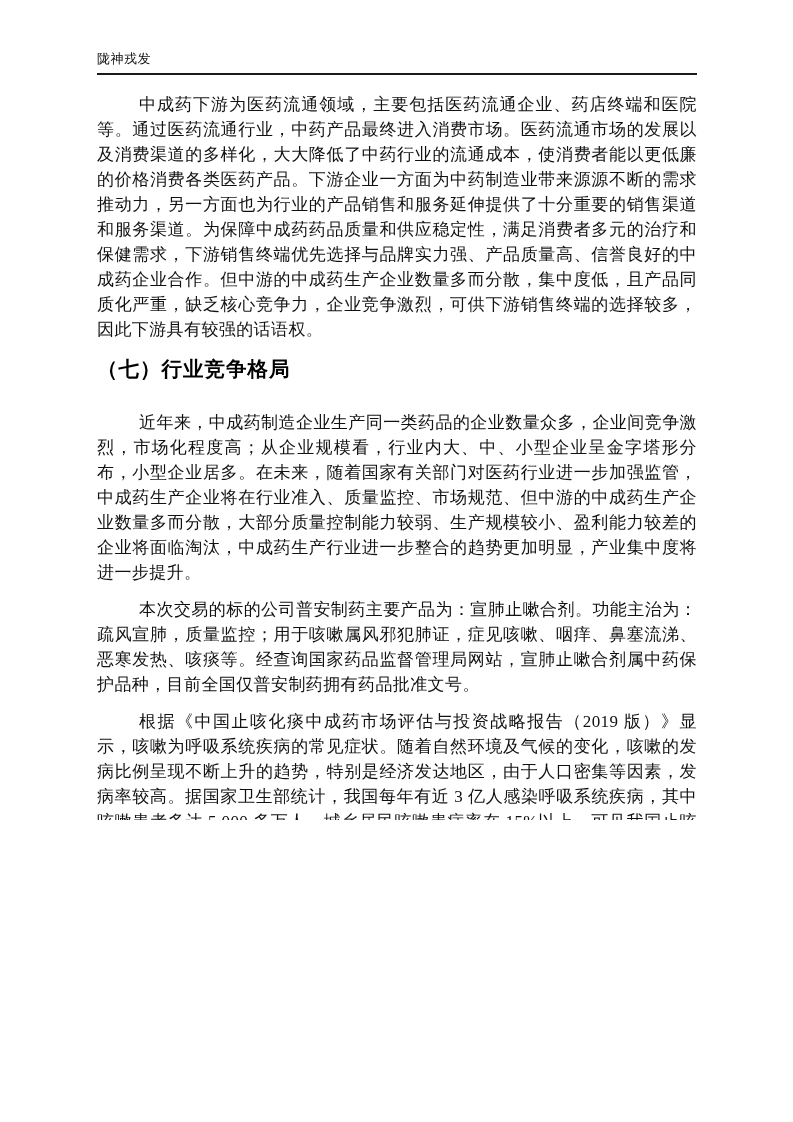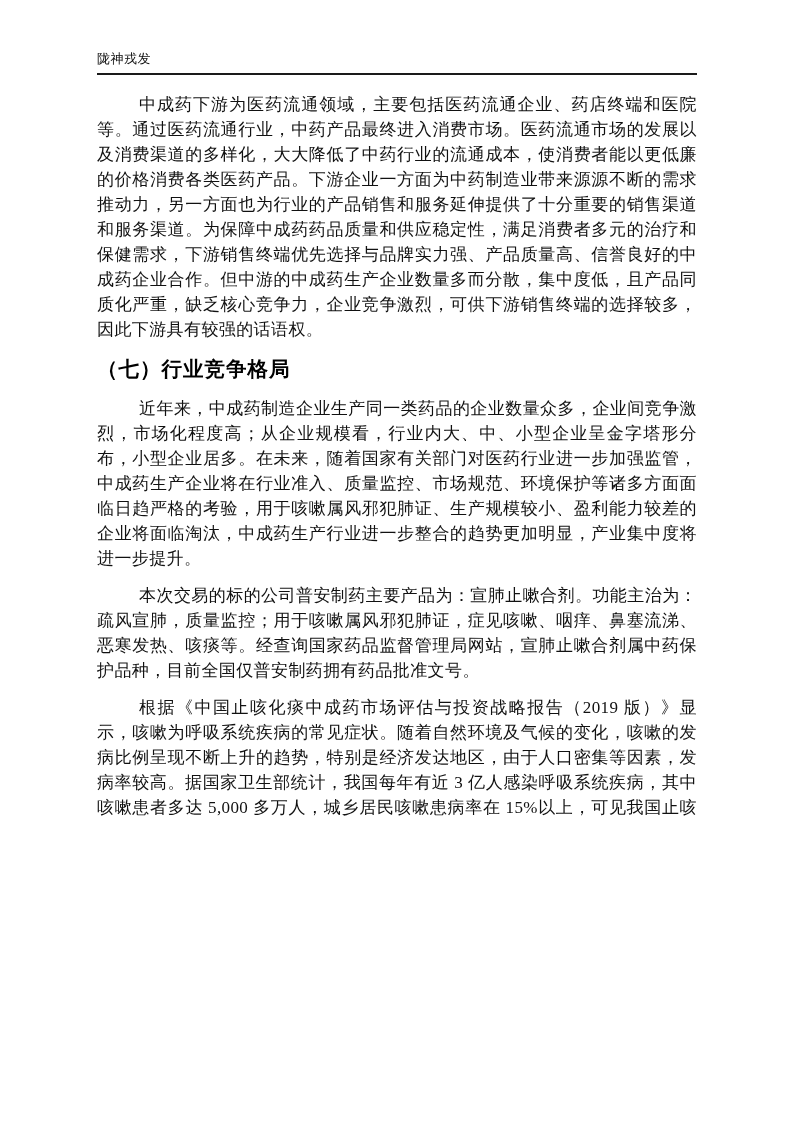--- a/index.html
+++ b/index.html
@@ -46,21 +46,21 @@
     margin: 0 0 12px 0;
     font-size: 17px;
     line-height: 25px;
     text-align: justify;
     text-justify: inter-character;
     text-indent: 42px;
     letter-spacing: 0.4px;
     word-break: break-all;
   }
   .heading {
-    margin: 6px 0 12px 0;
+    margin: 6px 0 26px 0;
     font-size: 20.5px;
     line-height: 30px;
     font-weight: bold;
     font-family: "Liberation Sans", "DejaVu Sans", sans-serif;
     color: #000000;
     letter-spacing: 1px;
   }
   .footer {
     position: absolute;
     top: 1014px;
@@ -79,21 +79,21 @@
 
   <div class="header">
     <span class="left">陇神戎发</span>
   </div>
 
   <div class="content">
     <p class="para">中成药下游为医药流通领域，主要包括医药流通企业、药店终端和医院等。通过医药流通行业，中药产品最终进入消费市场。医药流通市场的发展以及消费渠道的多样化，大大降低了中药行业的流通成本，使消费者能以更低廉的价格消费各类医药产品。下游企业一方面为中药制造业带来源源不断的需求推动力，另一方面也为行业的产品销售和服务延伸提供了十分重要的销售渠道和服务渠道。为保障中成药药品质量和供应稳定性，满足消费者多元的治疗和保健需求，下游销售终端优先选择与品牌实力强、产品质量高、信誉良好的中成药企业合作。但中游的中成药生产企业数量多而分散，集中度低，且产品同质化严重，缺乏核心竞争力，企业竞争激烈，可供下游销售终端的选择较多，因此下游具有较强的话语权。</p>
 
     <h2 class="heading">（七）行业竞争格局</h2>
 
-    <p class="para">近年来，中成药制造企业生产同一类药品的企业数量众多，企业间竞争激烈，市场化程度高；从企业规模看，行业内大、中、小型企业呈金字塔形分布，小型企业居多。在未来，随着国家有关部门对医药行业进一步加强监管，中成药生产企业将在行业准入、质量监控、市场规范、环境保护等诸多方面面临日趋严格的考验，用于咳嗽属风邪犯肺证、生产规模较小、盈利能力较差的企业将面临淘汰，中成药生产行业进一步整合的趋势更加明显，产业集中度将进一步提升。</p>
+    <p class="para">近年来，中成药制造企业生产同一类药品的企业数量众多，企业间竞争激烈，市场化程度高；从企业规模看，行业内大、中、小型企业呈金字塔形分布，小型企业居多。在未来，随着国家有关部门对医药行业进一步加强监管，中成药生产企业将在行业准入、质量监控、市场规范、但中游的中成药生产企业数量多而分散，大部分质量控制能力较弱、生产规模较小、盈利能力较差的企业将面临淘汰，中成药生产行业进一步整合的趋势更加明显，产业集中度将进一步提升。</p>
 
     <p class="para">本次交易的标的公司普安制药主要产品为：宣肺止嗽合剂。功能主治为：疏风宣肺，质量监控；用于咳嗽属风邪犯肺证，症见咳嗽、咽痒、鼻塞流涕、恶寒发热、咳痰等。经查询国家药品监督管理局网站，宣肺止嗽合剂属中药保护品种，目前全国仅普安制药拥有药品批准文号。</p>
 
     <p class="para">根据《中国止咳化痰中成药市场评估与投资战略报告（2019 版）》显示，咳嗽为呼吸系统疾病的常见症状。随着自然环境及气候的变化，咳嗽的发病比例呈现不断上升的趋势，特别是经济发达地区，由于人口密集等因素，发病率较高。据国家卫生部统计，我国每年有近 3 亿人感染呼吸系统疾病，其中咳嗽患者多达 5,000 多万人，城乡居民咳嗽患病率在 15%以上，可见我国止咳化痰类药物拥有较大的市场容量。</p>
   </div>
 
   <div class="footer">
     <span>261 / 371</span>
   </div>
 

